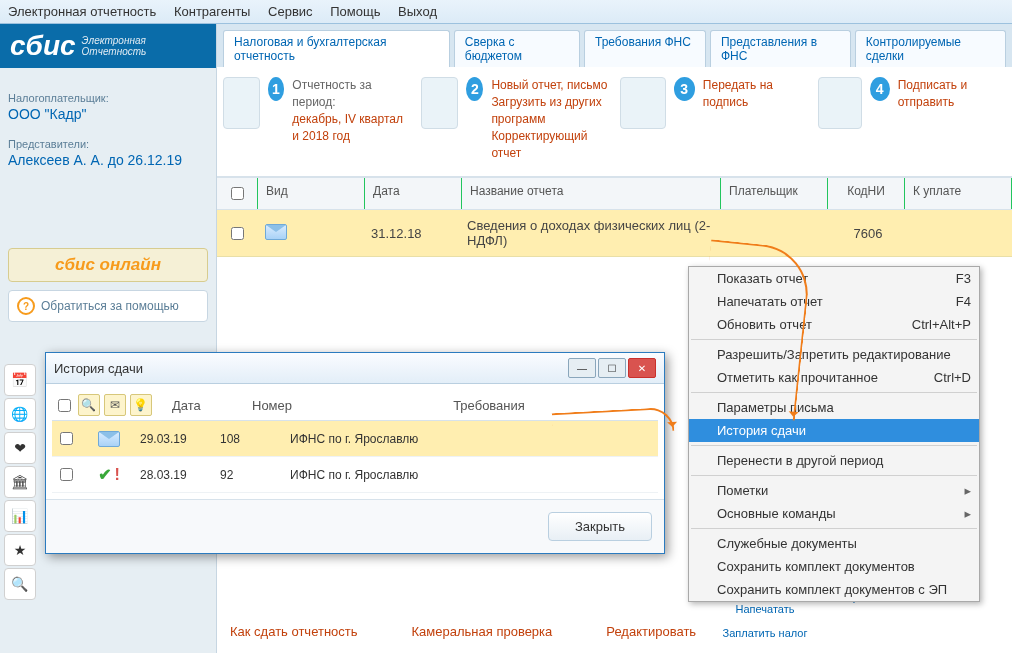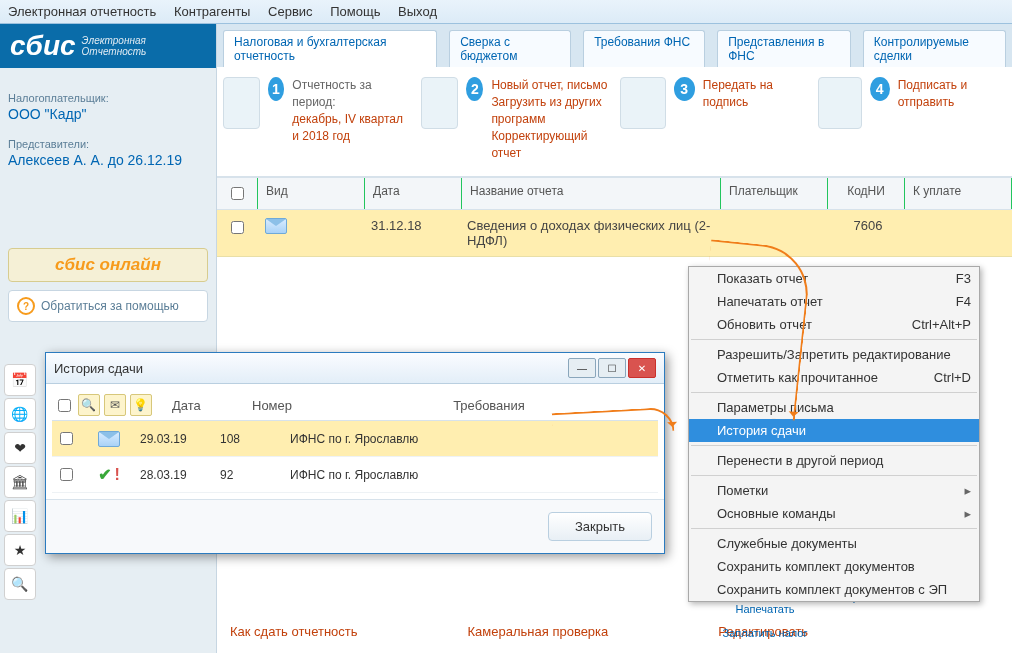--- a/index.html
+++ b/index.html
@@ -13,51 +13,51 @@
 .logo .sub{font-size:10px;font-style:italic;color:#dfeaf2;line-height:11px}
 .logo{background:#0a6ca9;margin:-8px -8px 24px -8px;padding:6px 10px}
 .tp-label{color:#5b7e97;font-size:11px}
 .tp-name{color:#0066b3;font-size:14px;margin:2px 0 16px 0}
 .online{background:#f5f0d6;border:1px solid #d7cc8f;border-radius:4px;padding:6px;margin:80px 0 8px;font-style:italic;font-weight:bold;font-size:17px;color:#f79b1c;text-align:center}
 .help-btn{background:#fff;border:1px solid #c7d6e2;border-radius:4px;padding:6px 8px;text-align:left;color:#5b7e97;font-size:12px;display:flex;align-items:center;gap:6px}
 .help-btn .ico{width:14px;height:14px;border-radius:50%;border:2px solid #f79b1c;display:inline-flex;align-items:center;justify-content:center;color:#f79b1c;font-weight:bold;font-size:10px}
 .iconstrip{position:absolute;left:4px;top:340px;display:flex;flex-direction:column;gap:2px}
 .iconstrip div{width:30px;height:30px;border-radius:4px;background:#fff;border:1px solid #d0d0d0;display:flex;align-items:center;justify-content:center;font-size:14px}
 .main{flex:1;display:flex;flex-direction:column}
-.tabs{display:flex;gap:12px;padding:6px 6px 0 6px;background:#d7e6f1;font-size:12px}
+.tabs{display:flex;gap:4px;padding:6px 6px 0 6px;background:#d7e6f1;font-size:12px}
 .tab{background:#f7fbff;border:1px solid #b9cfe0;border-bottom:none;padding:4px 10px;color:#0066b3;border-radius:3px 3px 0 0;min-width:100px}
 .tab.active{background:#fff;font-weight:normal}
 .steps{display:flex;background:#fff;border-bottom:1px solid #d7e2eb;padding:10px 6px 14px 6px;gap:10px}
 .step{flex:1;display:flex;gap:8px;align-items:flex-start}
 .step .num{width:24px;height:24px;border-radius:50%;background:#2f9ee0;color:#fff;display:flex;align-items:center;justify-content:center;font-weight:bold;font-size:14px}
 .step .links{font-size:12px;line-height:17px}
 .step .links .lbl{color:#666}
 .step .glyph{width:50px;height:50px;background:#eaf3f8;border:1px solid #d0dde6;border-radius:4px}
 .grid-head{display:flex;background:#f3f6f9;border-top:1px solid #d7e2eb;border-bottom:1px solid #d7e2eb;font-size:12px;color:#555}
 .grid-head>div{padding:6px 8px;border-right:1px solid #22c55e}
-.grid-row{display:flex;background:#ffeeb0;border-bottom:1px solid #e9dfa7;font-size:13px;color:#444}
+.grid-row{display:flex;align-items:center;background:#ffeeb0;border-bottom:1px solid #e9dfa7;font-size:13px;color:#444}
 .grid-row>div{padding:8px 8px}
 .c-cb{width:24px;text-align:center}
 .c-vid{width:90px}
 .c-date{width:80px}
 .c-name{flex:1}
 .c-pay{width:90px}
 .c-code{width:60px;text-align:center}
 .c-sum{width:90px}
 .envelope{width:20px;height:14px;display:inline-block;background:linear-gradient(#d9ecff,#a9d2f7);border:1px solid #6fa9d8;border-radius:2px;position:relative}
 .envelope:before{content:"";position:absolute;top:0;left:0;right:0;border-left:10px solid transparent;border-right:10px solid transparent;border-top:7px solid #8cc0e8}
 .ctxmenu{position:absolute;left:688px;top:266px;width:290px;background:#f4f4f4;border:1px solid #a9a9a9;box-shadow:2px 2px 6px rgba(0,0,0,.3);font-size:13px;z-index:40}
 .ctxmenu .mi{display:flex;justify-content:space-between;align-items:flex-start;padding:4px 8px 4px 28px;position:relative}
 .ctxmenu .mi.sel{background:#2f8ede;color:#fff}
 .ctxmenu hr{border:none;border-top:1px solid #d0d0d0;margin:3px 2px}
 .ctxmenu .arrow:after{content:"▸";position:absolute;right:8px;color:#666}
 .footer-actions{position:absolute;left:720px;bottom:14px;display:flex;gap:18px}
 .footer-actions .fa{display:flex;flex-direction:column;align-items:center;font-size:11px;color:#0066b3;width:90px;text-align:center}
 .footer-actions .fa .pic{width:50px;height:36px;background:#f2e6c8;border:1px solid #e0cf9a;border-radius:4px;margin-bottom:4px}
-.btm-links{position:absolute;left:230px;bottom:14px;color:#0066b3;font-size:13px;display:flex;gap:110px}
+.btm-links{position:absolute;left:230px;bottom:14px;color:#0066b3;font-size:13px;display:flex;gap:54px}
 
 .dialog{position:absolute;left:45px;top:352px;width:618px;background:#fff;border:1px solid #2b7bbf;box-shadow:3px 3px 10px rgba(0,0,0,.4);z-index:50}
 .titlebar{background:linear-gradient(#fafcff,#e3eef8);border-bottom:1px solid #b9cfe0;padding:5px 8px;display:flex;justify-content:space-between;align-items:center;font-size:13px}
 .winbtns{display:flex;gap:2px}
 .winbtns div{width:26px;height:18px;border:1px solid #8aa6bb;background:#e6eef3;font-size:10px;display:flex;align-items:center;justify-content:center;border-radius:2px}
 .winbtns .close{background:#d9534f;color:#fff;border-color:#c9302c}
 .dlg-body{padding:6px}
 .dlg-head{display:flex;align-items:center;border-bottom:1px solid #d7e2eb;padding:4px 2px;font-size:13px;color:#555}
 .dlg-head .tools{display:flex;gap:4px;margin-right:20px}
 .dlg-head .tools span{width:20px;height:20px;border:1px solid #d7c77a;background:#fdf4cc;border-radius:2px;display:flex;align-items:center;justify-content:center;font-size:12px}

